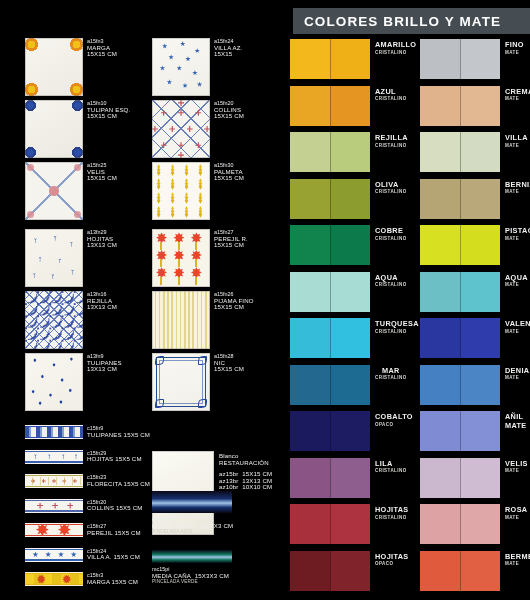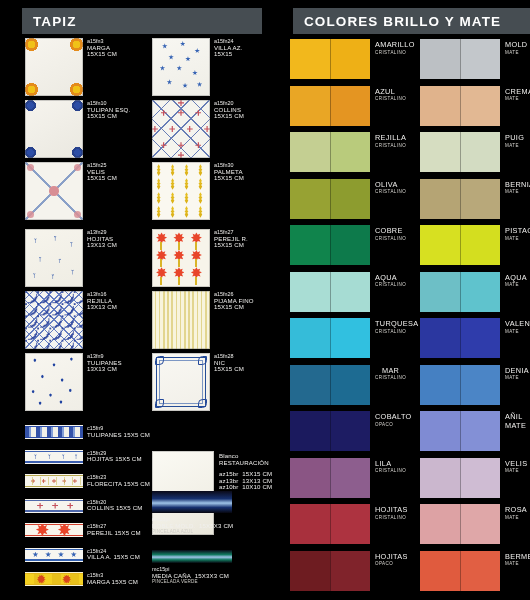--- a/index.html
+++ b/index.html
@@ -25,41 +25,38 @@
   
   .tile-item { position:absolute; }
   .tile-img { position:absolute; left:0; top:0; overflow:hidden; background:#f4f2ec; }
   .tile-cap { position:absolute; font-size:5.6px; line-height:6.6px; color:#f0efed;
               letter-spacing:.1px; white-space:nowrap; }
   .tile-cap .code { font-size:5.4px; letter-spacing:0px; }
   .tile-cap .nm { font-size:6.1px; letter-spacing:.15px; }
   .tile-cap .sub { font-size:4.6px; letter-spacing:.2px; color:#cfcdc7; }
 
   
-  .color-item { position:absolute; }
+  .color-item { position:absolute;font-weight:bold; }
   .swatch { position:absolute; left:0; top:0; display:flex; }
   .swatch .half { width:50%; height:100%; }
   .swatch .half.b { box-shadow: inset 1px 0 0 rgba(0,0,0,.30); }
   .color-cap { position:absolute; white-space:nowrap; }
   .color-cap .nm { display:block; font-size:7.3px; letter-spacing:.35px; color:#f2f1ef; }
   .color-cap .fin { display:block; font-size:4.5px; letter-spacing:.45px; color:#d9d7d2; margin-top:.5px; }
   .color-cap.two .fin { font-size:7.3px; letter-spacing:.35px; color:#f2f1ef; margin-top:0; }
 
   
   .pat { position:absolute; inset:0; }
   .edge { position:absolute; inset:0; box-shadow: inset 0 0 0 1px rgba(120,120,120,.35); }
 </style>
 </head>
 <body>
 
 <div class="panel" id="panel-tapiz">
 
-  <div class="section-header" id="hdr-tapiz">
-    <span class="title">TAPIZ</span>
-  </div>
 
   <div id="tapiz-grid">
       <div class="tile-item" style="left: 25px; top: 38px; width: 128px; height: 58px;">
         <div class="tile-img" style="width: 58px; height: 58px;">
           <div class="pat" style="background: linear-gradient(150deg, rgb(247, 245, 239), rgb(236, 234, 226));">
             <div style="position:absolute;left:0;top:0;width:13px;height:13px;
       background:radial-gradient(circle at 50% 50%,#f0c117 0 42%,#e48b1b 42% 70%,transparent 70%)"></div>
             <div style="position:absolute;right:0;top:0;width:13px;height:13px;
       background:radial-gradient(circle at 50% 50%,#f0c117 0 42%,#e48b1b 42% 70%,transparent 70%)"></div>
             <div style="position:absolute;left:0;bottom:0;width:13px;height:13px;
@@ -702,41 +699,41 @@
         </div>
       </div>
     </div>
   <div id="colores-right-col">
       <div class="color-item" style="left: 135px; top: 39px; width: 128px; height: 40px;">
         <div class="swatch" style="width: 80px; height: 40px;">
           <div class="half a" style="background:#bcc0c4"></div>
           <div class="half b" style="background:#c3c7cb"></div>
         </div>
         <div class="color-cap" style="left: 85px; top: 1px;">
-          <span class="nm">MOLD</span>
+          <span class="nm">FINO</span>
           <span class="fin">MATE</span>
         </div>
       </div>
       <div class="color-item" style="left: 135px; top: 85.5px; width: 128px; height: 40px;">
         <div class="swatch" style="width: 80px; height: 40px;">
           <div class="half a" style="background:#e0b38c"></div>
           <div class="half b" style="background:#e2b893"></div>
         </div>
         <div class="color-cap" style="left: 85px; top: 1px;">
           <span class="nm">CREMA</span>
           <span class="fin">MATE</span>
         </div>
       </div>
       <div class="color-item" style="left: 135px; top: 132px; width: 128px; height: 40px;">
         <div class="swatch" style="width: 80px; height: 40px;">
           <div class="half a" style="background:#d6ddc1"></div>
           <div class="half b" style="background:#d3dcc2"></div>
         </div>
         <div class="color-cap" style="left: 85px; top: 1px;">
-          <span class="nm">PUIG</span>
+          <span class="nm">VILLA</span>
           <span class="fin">MATE</span>
         </div>
       </div>
       <div class="color-item" style="left: 135px; top: 178.5px; width: 128px; height: 40px;">
         <div class="swatch" style="width: 80px; height: 40px;">
           <div class="half a" style="background:#b5a474"></div>
           <div class="half b" style="background:#b8a87a"></div>
         </div>
         <div class="color-cap" style="left: 85px; top: 1px;">
           <span class="nm">BERNIA</span>

